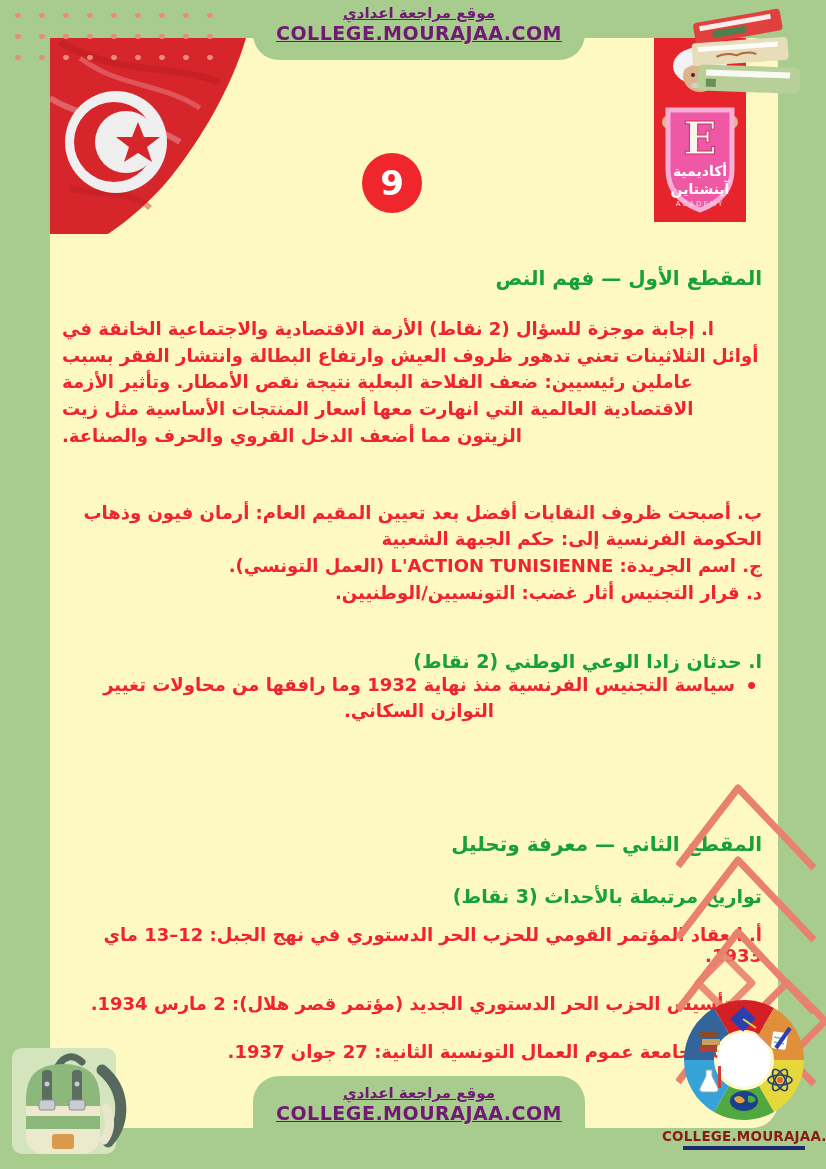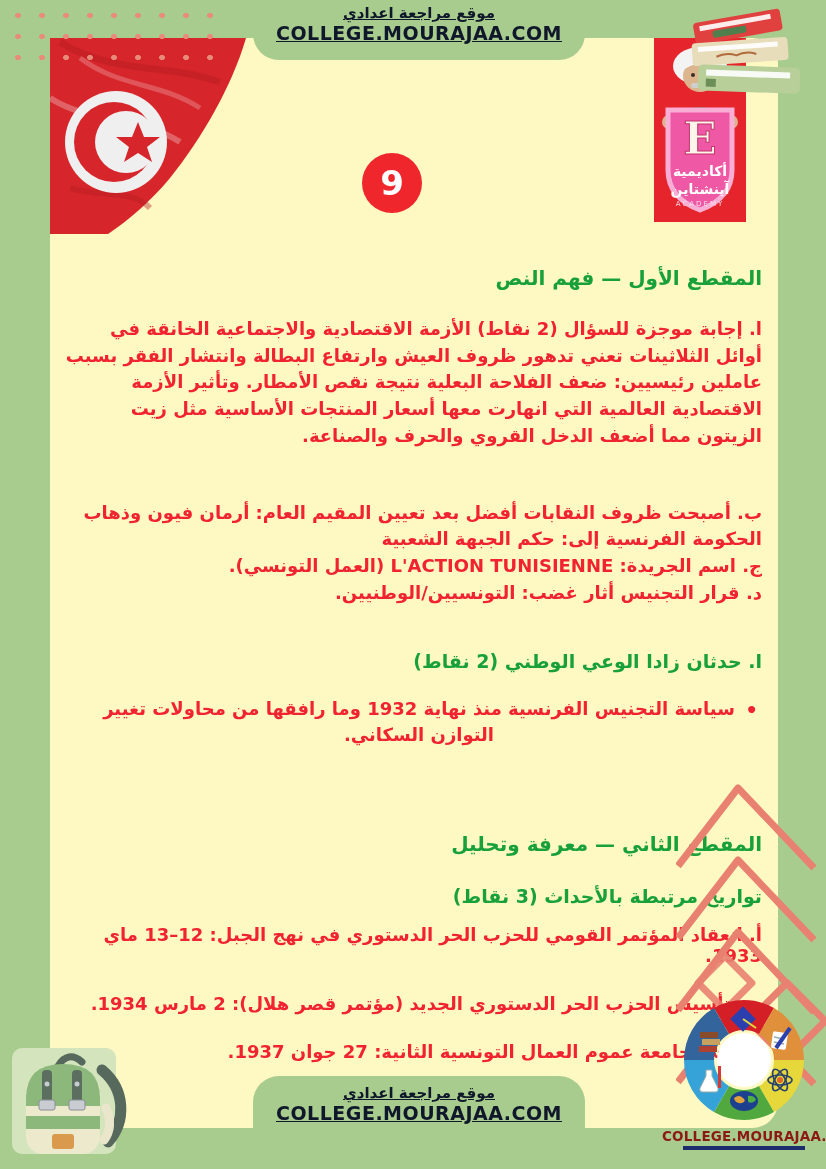--- a/index.html
+++ b/index.html
@@ -4,42 +4,42 @@
 <style>
   html,body{margin:0;padding:0;}
   body{width:826px;height:1169px;font-family:"DejaVu Sans","Liberation Sans",sans-serif;}
   .page{position:relative;width:826px;height:1169px;background:#a8cb8e;overflow:hidden;}
   .content{position:absolute;left:50px;top:38px;width:728px;height:1090px;background:#fef9c3;border-radius:26px;}
   
   .dots{position:absolute;left:2px;top:2px;width:218px;height:58px;z-index:8;
         background-image:radial-gradient(#e98b7a 2.6px,rgba(0,0,0,0) 3.2px);
         background-size:24px 21px;background-position:4px 3px;}
   
-  .band{position:absolute;left:253px;width:332px;background:#a8cb8e;z-index:9;text-align:center;color:#0f172a;}
+  .band{position:absolute;left:253px;width:332px;background:#a8cb8e;z-index:9;text-align:center;color:#701a75;}
   .band.top{top:0;height:56px;border-radius:0 0 26px 26px;padding-top:4px;}
   .band.bottom{top:1076px;height:56px;border-radius:26px 26px 0 0;padding-top:8px;}
   .band .l1{font-size:15px;font-weight:bold;text-decoration:underline;display:block;}
   .band .l2{font-size:19px;font-weight:bold;text-decoration:underline;display:block;letter-spacing:.5px;direction:ltr;}
   
   .main-title{position:absolute;left:290px;top:62px;width:300px;text-align:center;color:#e6232b;
               font-size:56px;font-weight:bold;z-index:5;}
   .num-badge{position:absolute;left:362px;top:153px;width:60px;height:60px;border-radius:50%;
              background:#f0262d;color:#fff;font-size:34px;font-weight:bold;display:flex;
              align-items:center;justify-content:center;z-index:5;}
   
   .academy{position:absolute;left:654px;top:38px;width:92px;height:184px;background:#e6242b;z-index:6;}
   .academy svg{display:block;}
   .books{position:absolute;left:686px;top:8px;width:120px;height:92px;z-index:7;}
   
   .flag{position:absolute;left:50px;top:38px;width:196px;height:196px;z-index:4;}
   
   .tb{position:absolute;right:16px;left:12px;}
   .h-green{color:#18a13a;font-weight:bold;font-size:20px;text-align:right;}
   .red-t{color:#f1232e;font-weight:bold;}
-  .para-center{text-align:right;font-size:18px;line-height:1.48;}
+  .para-center{text-align:left;font-size:18px;line-height:1.48;}
   .list-right{text-align:right;font-size:18px;line-height:1.45;}
   .list-right div{margin-bottom:1px;}
   ul.bullets{margin:0;padding:0 26px 0 40px;list-style:none;}
   ul.bullets li{position:relative;text-align:center;font-size:18px;line-height:1.42;margin-bottom:8px;}
   ul.bullets li::before{content:"•";position:absolute;right:-22px;top:0;font-size:20px;}
   .date-item{text-align:right;font-size:18px;margin-bottom:27px;}
   
   .chevrons{position:absolute;left:676px;top:768px;width:150px;height:360px;z-index:3;pointer-events:none;}
   
   .backpack{position:absolute;left:6px;top:1048px;width:144px;height:120px;z-index:6;}
@@ -61,21 +61,21 @@
 
 
     <div class="tb red-t list-right" style="top:462px;">
       <div>ب. أصبحت ظروف النقابات أفضل بعد تعيين المقيم العام: أرمان فيون وذهاب الحكومة الفرنسية إلى: حكم الجبهة الشعبية</div>
       <div>ج. اسم الجريدة: L'ACTION TUNISIENNE (العمل التونسي).</div>
       <div>د. قرار التجنيس أثار غضب: التونسيين/الوطنيين.</div>
     </div>
 
     <div class="tb h-green" style="top:612px;font-size:19px;">ا. حدثان زادا الوعي الوطني (2 نقاط)</div>
 
-    <ul class="bullets red-t tb" style="top:658px;">
+    <ul class="bullets red-t tb" style="top:634px;">
       <li>سياسة التجنيس الفرنسية منذ نهاية 1932 وما رافقها من محاولات تغيير التوازن السكاني.</li>
     </ul>
 
     <div class="tb h-green" style="top:794px;">المقطع الثاني — معرفة وتحليل</div>
 
     <div class="tb h-green" style="top:847px;font-size:19px;">تواريخ مرتبطة بالأحداث (3 نقاط)</div>
 
     <div class="tb red-t" style="top:886px;">
       <div class="date-item">أ. انعقاد المؤتمر القومي للحزب الحر الدستوري في نهج الجبل: 12–13 ماي 1933.</div>
       <div class="date-item">ب. تأسيس الحزب الحر الدستوري الجديد (مؤتمر قصر هلال): 2 مارس 1934.</div>

